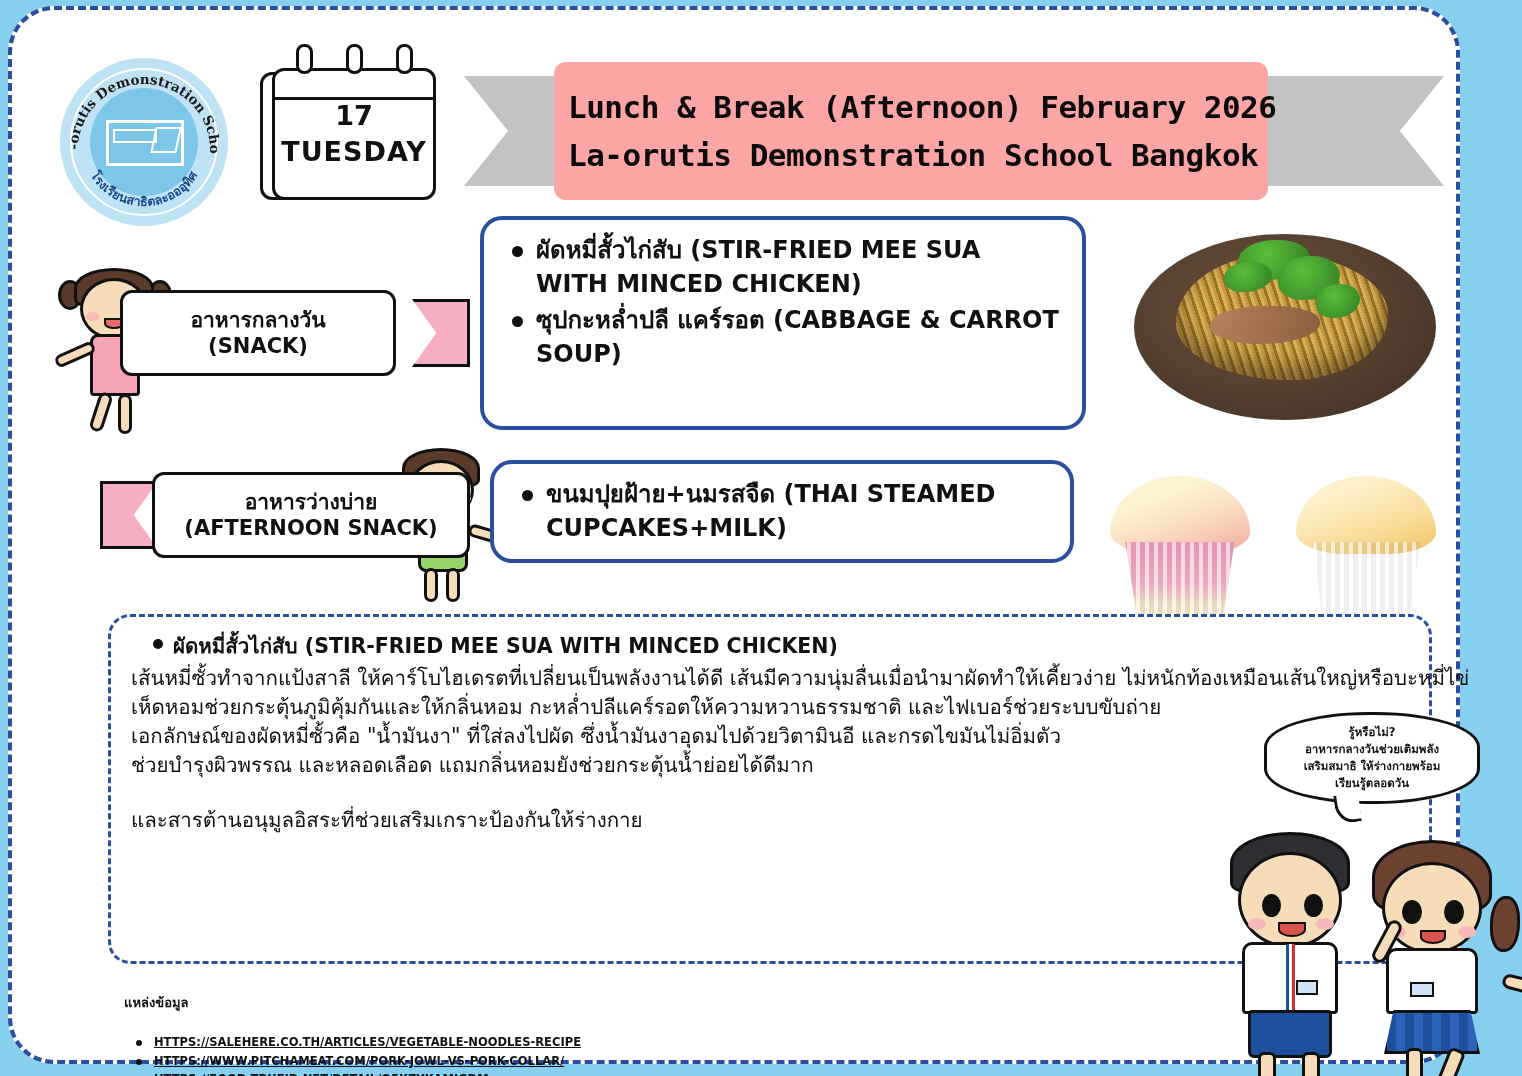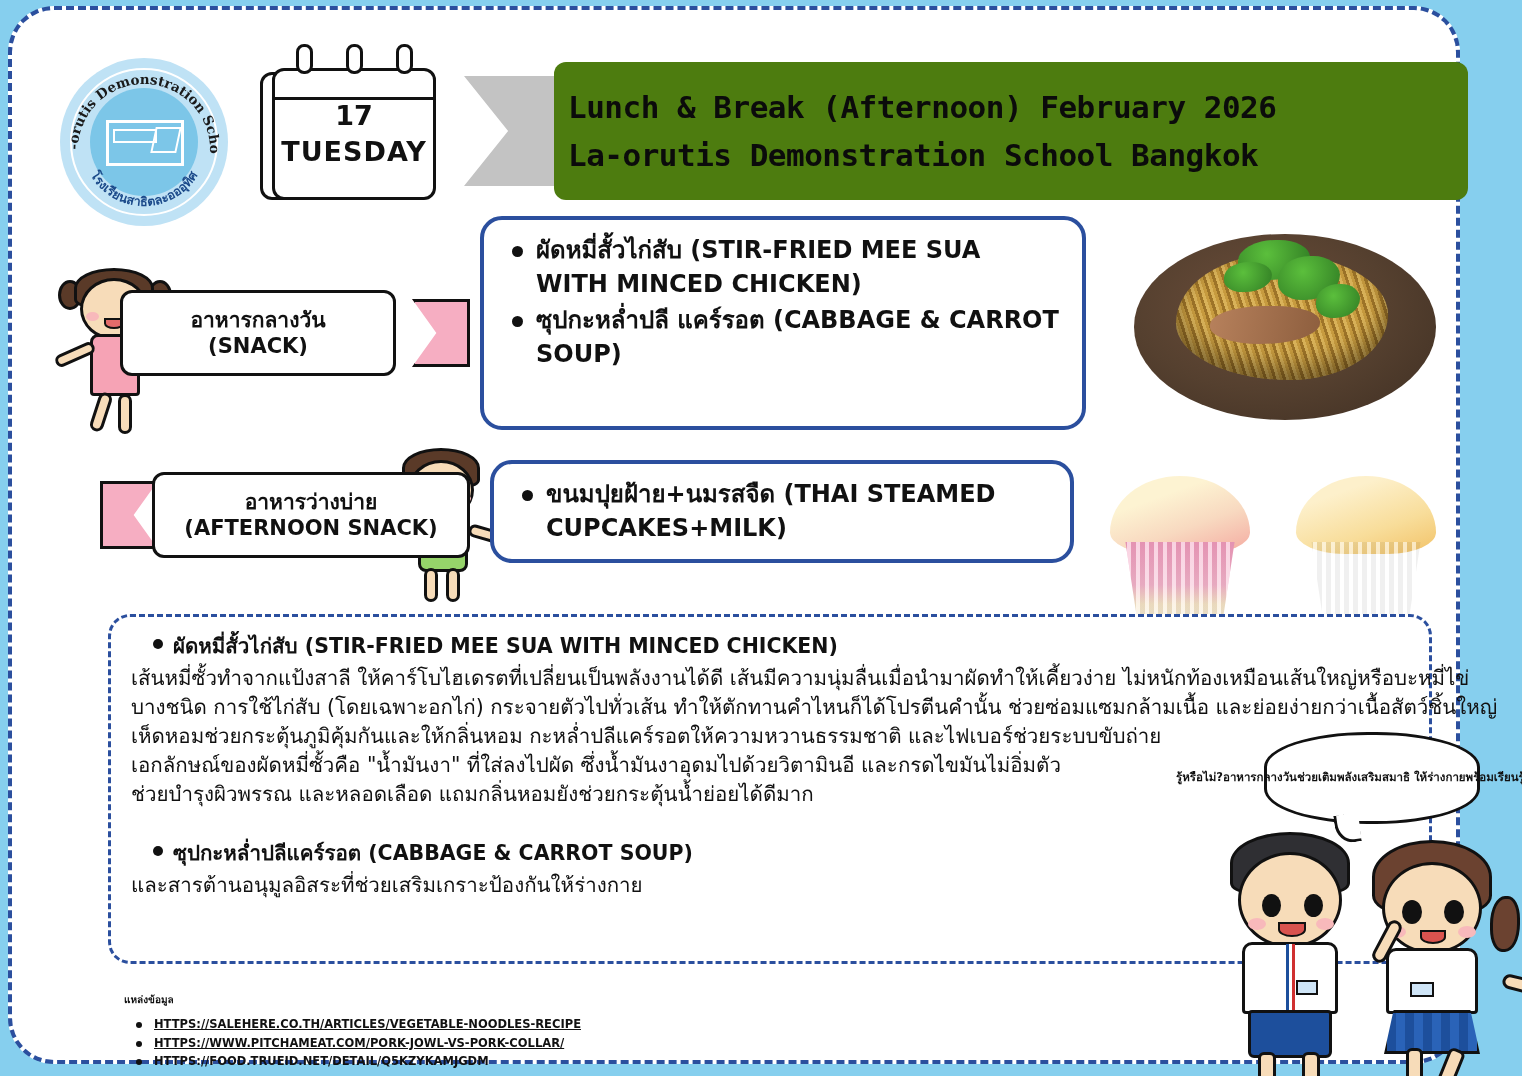--- a/index.html
+++ b/index.html
@@ -82,22 +82,22 @@
   .banner-wrap { position: absolute; left: 452px; top: 52px; width: 1006px; height: 140px; }
   .banner-ribbon {
     position: absolute; left: 0; top: 14px; width: 980px; height: 110px;
     background: #c3c3c3;
     clip-path: polygon(0 0, 100% 0, 100% 100%, 0 100%, 4.5% 50%);
   }
   .banner-ribbon.r2 {
     clip-path: polygon(0 0, 100% 0, 95.5% 50%, 100% 100%, 0 100%, 4.5% 50%);
   }
   .banner-box {
-    position: absolute; left: 90px; top: 0; width: 914px; height: 138px;
-    background: #4d7c0f; border-radius: 12px;
+    position: absolute; left: 90px; top: 0; width: 714px; height: 138px;
+    background: #fca5a5; border-radius: 12px;
     display: flex; flex-direction: column; justify-content: center;
     padding: 0 14px;
   }
   .banner-box div {
     font-family: "DejaVu Sans Mono", monospace;
     font-size: 31px; font-weight: bold; color: #0b0b0b;
     line-height: 1.55; white-space: nowrap; letter-spacing: -0.5px;
   }
 
   
@@ -206,39 +206,39 @@
     width: 10px; height: 10px; border-radius: 50%; background: #111;
   }
   .desc-line {
     font-size: 20.5px; font-weight: normal; color: #111; line-height: 1.42;
     font-family: "DejaVu Sans", sans-serif; white-space: nowrap;
   }
   .desc-gap { height: 26px; }
 
   
   .bubble {
-    position: absolute; left: 1252px; top: 722px; width: 216px; height: 92px;
+    position: absolute; left: 1252px; top: 702px; width: 216px; height: 92px;
     background: #fff; border: 3px solid #111; border-radius: 48%/38%;
-    display: flex; flex-direction: row; align-items: center; justify-content: center;
+    display: flex; flex-direction: column; align-items: center; justify-content: center;
     z-index: 5;
   }
   .bubble span {
     font-size: 11.5px; font-weight: bold; color: #111; line-height: 1.5;
     font-family: "DejaVu Sans", sans-serif; white-space: nowrap;
   }
   .bubble:after {
     content: ""; position: absolute; left: 68px; bottom: -22px;
     width: 22px; height: 26px; background: #fff;
     border-left: 3px solid #111; border-bottom: 3px solid #111;
     border-radius: 0 0 0 70%; transform: rotate(-8deg);
   }
 
   
   .sources { position: absolute; left: 112px; top: 982px; }
-  .src-title { font-size: 10px; font-weight: bold; color: #111; margin-bottom: 8px;
+  .src-title { font-size: 13px; font-weight: bold; color: #111; margin-bottom: 20px;
                font-family: "DejaVu Sans", sans-serif; }
   .sources li {
     list-style: none; position: relative; padding-left: 30px;
     font-size: 11.5px; font-weight: bold; color: #111; line-height: 1.62;
     font-family: "DejaVu Sans", sans-serif;
   }
   .sources li:before {
     content: ""; position: absolute; left: 12px; top: 7px;
     width: 6px; height: 6px; border-radius: 50%; background: #111;
   }
@@ -404,26 +404,24 @@
     </div>
     <div class="cup cup-orange">
       <div class="top"></div>
       <div class="liner"></div>
     </div>
   </div>
 
   <div class="desc-box">
     <div class="desc-head">ผัดหมี่สั้วไก่สับ (STIR-FRIED MEE SUA WITH MINCED CHICKEN)</div>
     <div class="desc-line">เส้นหมี่ซั้วทำจากแป้งสาลี ให้คาร์โบไฮเดรตที่เปลี่ยนเป็นพลังงานได้ดี เส้นมีความนุ่มลื่นเมื่อนำมาผัดทำให้เคี้ยวง่าย ไม่หนักท้องเหมือนเส้นใหญ่หรือบะหมี่ไข่</div>
-    <div class="desc-line">บางชนิด การใช้ไก่สับ (โดยเฉพาะอกไก่) กระจายตัวไปทั่วเส้น ทำให้ตักทานคำไหนก็ได้โปรตีนคำนั้น ช่วยซ่อมแซมกล้ามเนื้อ และย่อยง่ายกว่าเนื้อสัตว์ชิ้นใหญ่</div>
     <div class="desc-line">เห็ดหอมช่วยกระตุ้นภูมิคุ้มกันและให้กลิ่นหอม กะหล่ำปลีแคร์รอตให้ความหวานธรรมชาติ และไฟเบอร์ช่วยระบบขับถ่าย</div>
     <div class="desc-line">เอกลักษณ์ของผัดหมี่ซั้วคือ "น้ำมันงา" ที่ใส่ลงไปผัด ซึ่งน้ำมันงาอุดมไปด้วยวิตามินอี และกรดไขมันไม่อิ่มตัว</div>
     <div class="desc-line">ช่วยบำรุงผิวพรรณ และหลอดเลือด แถมกลิ่นหอมยังช่วยกระตุ้นน้ำย่อยได้ดีมาก</div>
     <div class="desc-gap"></div>
-    <div class="desc-head">ซุปกะหล่ำปลีแคร์รอต (CABBAGE &amp; CARROT SOUP)</div>
     <div class="desc-line">และสารต้านอนุมูลอิสระที่ช่วยเสริมเกราะป้องกันให้ร่างกาย</div>
   </div>
 
   <div class="bubble">
     <span>รู้หรือไม่?</span>
     <span>อาหารกลางวันช่วยเติมพลัง</span>
     <span>เสริมสมาธิ ให้ร่างกายพร้อม</span>
     <span>เรียนรู้ตลอดวัน</span>
   </div>
 

